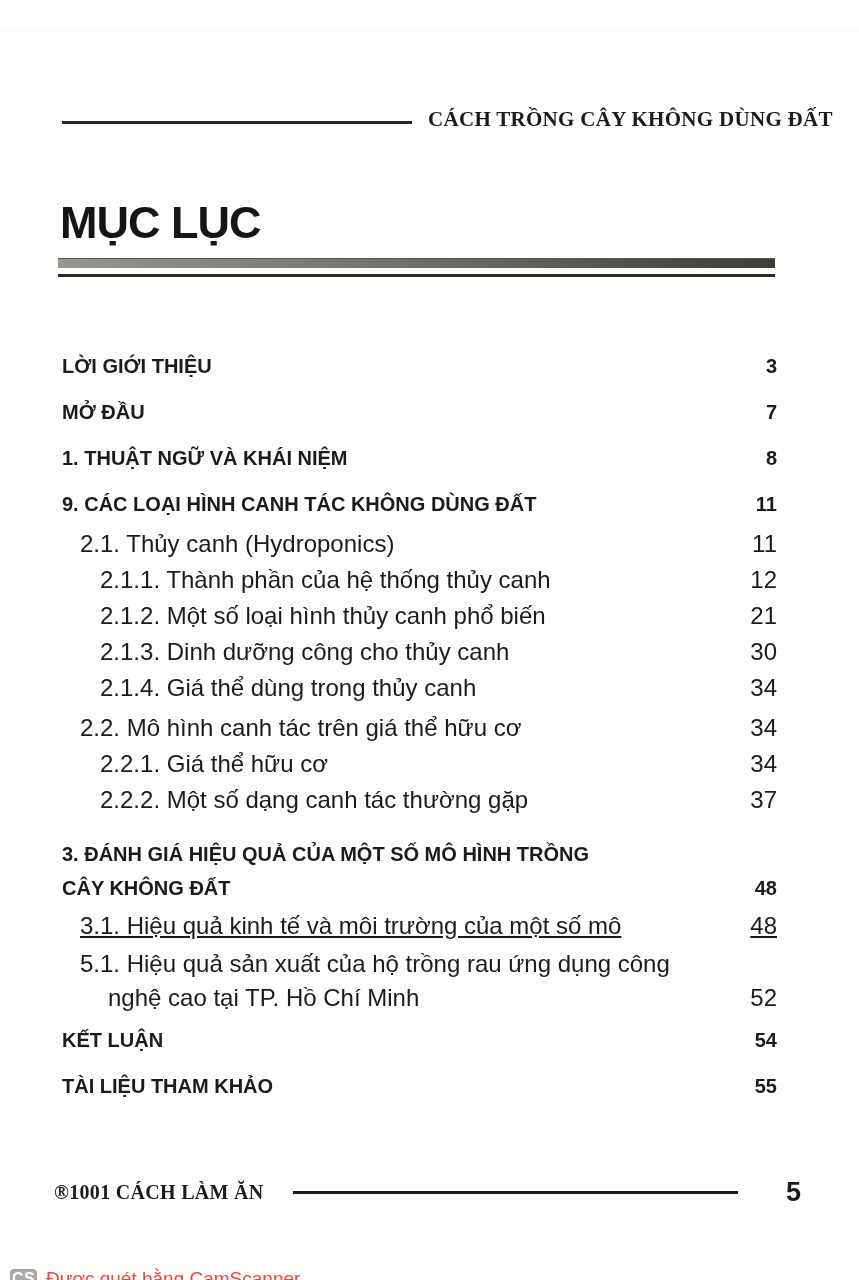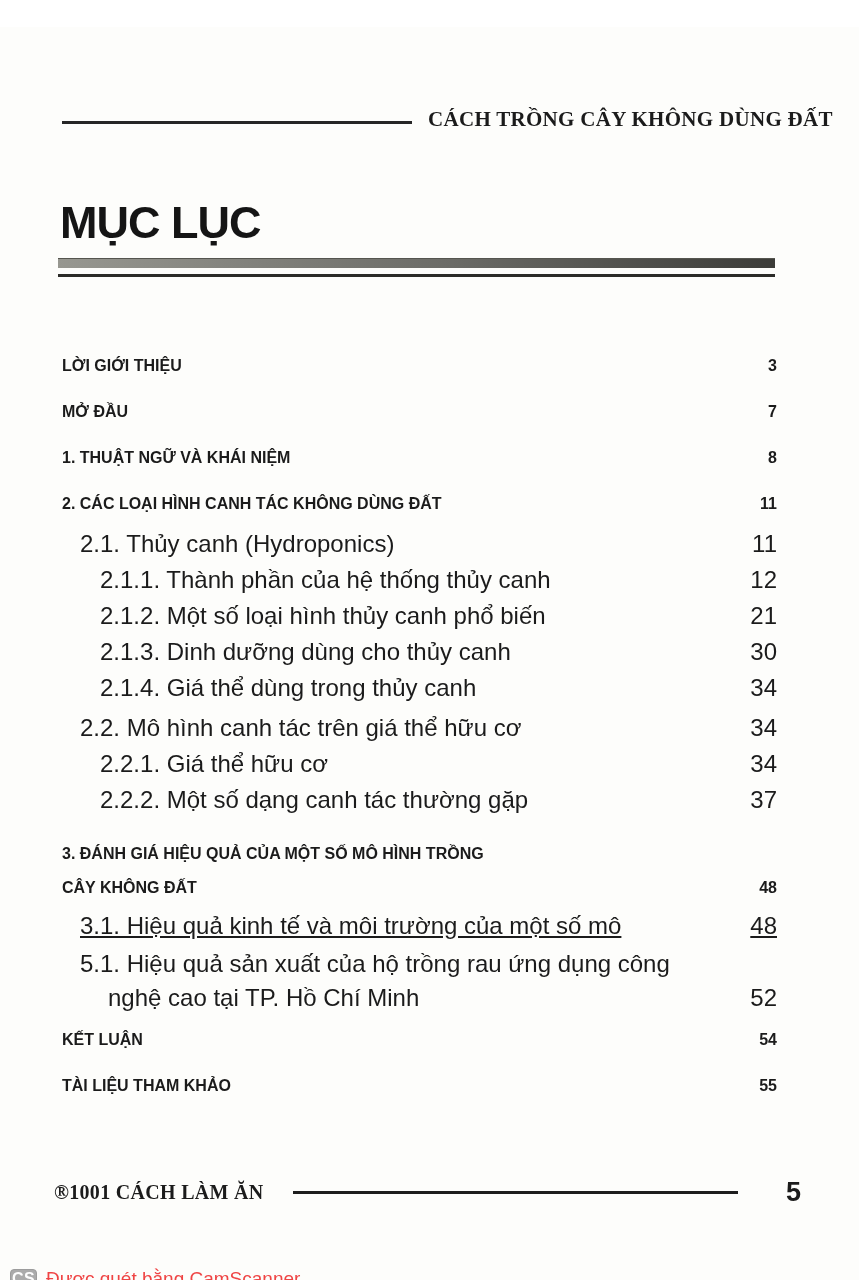--- a/index.html
+++ b/index.html
@@ -34,21 +34,21 @@
     position:absolute; top:247px; left:58px; right:84px; height:3px; background:#2b2b28;
   }
   
   .toc { position:absolute; top:322px; left:62px; right:82px; }
   .toc-row {
     display:flex; justify-content:space-between; align-items:flex-end;
     font-size:24px;
   }
   .toc-row .line { line-height:34px; white-space:nowrap; }
   .toc-page { line-height:34px; text-align:right; padding-left:12px; }
-  .level-0 { font-weight:700; font-size:16px; margin-top:12px; }
+  .level-0 { font-weight:700; font-size:20px; margin-top:12px; }
   .level-1 { padding-left:18px; margin-top:6px; }
   .level-2 { padding-left:38px; margin-top:2px; }
   .level-1 .line + .line, .level-2 .line + .line { padding-left:28px; }
   .toc-row:nth-child(1)  { margin-top:0; }
   .toc-row:nth-child(13) { margin-top:20px; }
   .toc-row:nth-child(14) { margin-top:4px;text-decoration:underline; }
   .toc-row:nth-child(15) { margin-top:4px; }
   .toc-row:nth-child(16) { margin-top:8px; }
   
   .running-footer {
@@ -102,21 +102,21 @@
         <div class="toc-page">7</div>
       </div>
       <div class="toc-row level-0">
         <div class="toc-label">
           <div class="line">1. THUẬT NGỮ VÀ KHÁI NIỆM</div>
         </div>
         <div class="toc-page">8</div>
       </div>
       <div class="toc-row level-0">
         <div class="toc-label">
-          <div class="line">2. CÁC LOẠI HÌNH CANH TÁC KHÔNG DÙNG ĐẤT</div>
+          <div class="line">9. CÁC LOẠI HÌNH CANH TÁC KHÔNG DÙNG ĐẤT</div>
         </div>
         <div class="toc-page">11</div>
       </div>
       <div class="toc-row level-1">
         <div class="toc-label">
           <div class="line">2.1. Thủy canh (Hydroponics)</div>
         </div>
         <div class="toc-page">11</div>
       </div>
       <div class="toc-row level-2">
@@ -126,21 +126,21 @@
         <div class="toc-page">12</div>
       </div>
       <div class="toc-row level-2">
         <div class="toc-label">
           <div class="line">2.1.2. Một số loại hình thủy canh phổ biến</div>
         </div>
         <div class="toc-page">21</div>
       </div>
       <div class="toc-row level-2">
         <div class="toc-label">
-          <div class="line">2.1.3. Dinh dưỡng dùng cho thủy canh</div>
+          <div class="line">2.1.3. Dinh dưỡng công cho thủy canh</div>
         </div>
         <div class="toc-page">30</div>
       </div>
       <div class="toc-row level-2">
         <div class="toc-label">
           <div class="line">2.1.4. Giá thể dùng trong thủy canh</div>
         </div>
         <div class="toc-page">34</div>
       </div>
       <div class="toc-row level-1">

